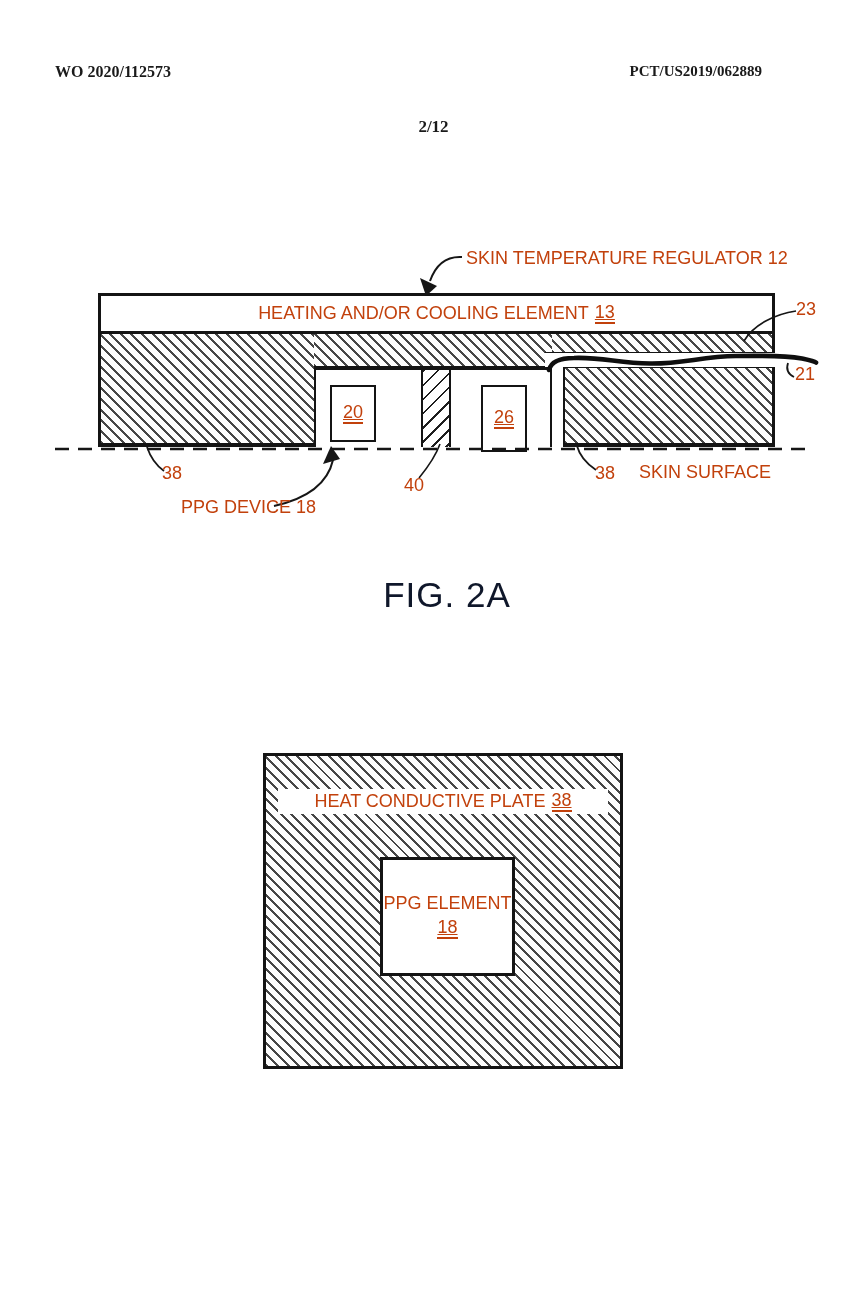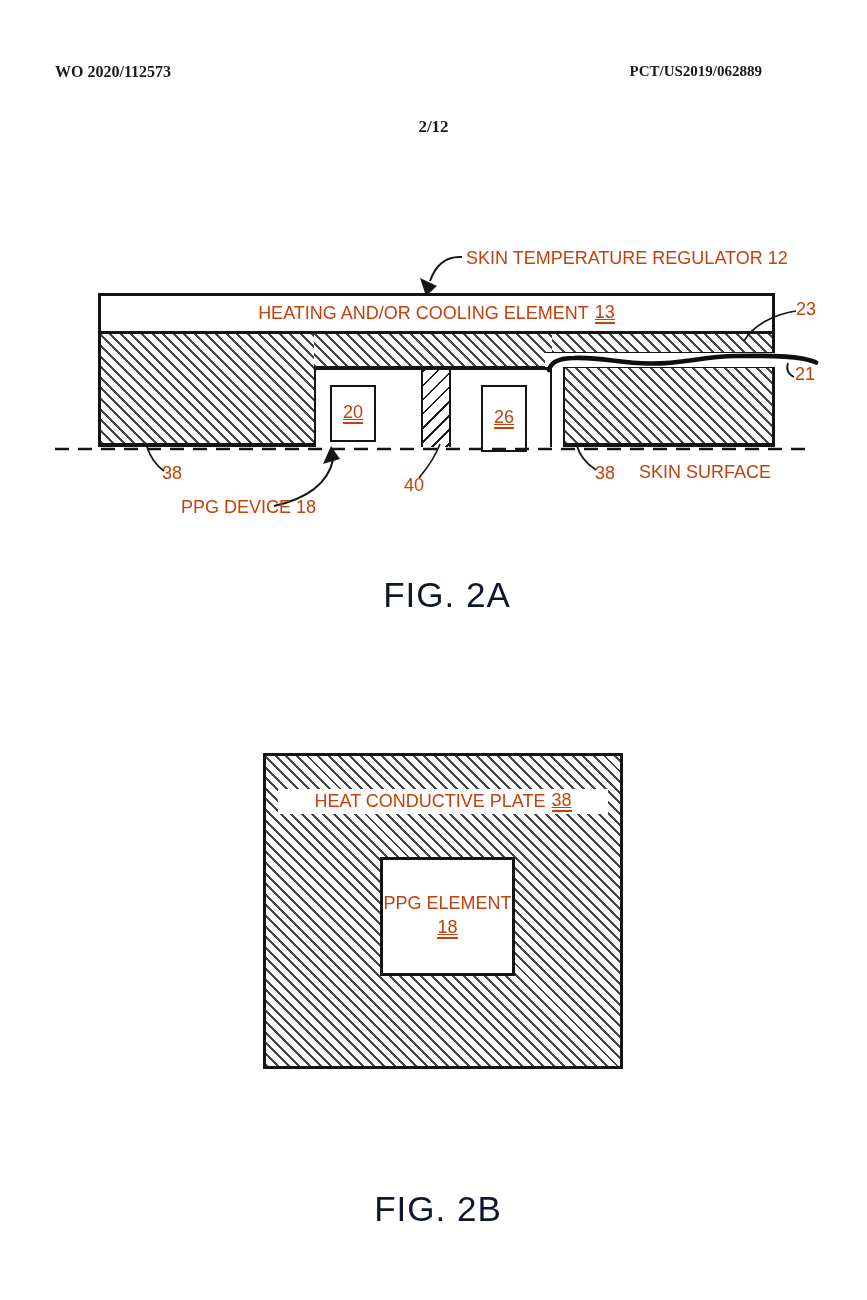--- a/index.html
+++ b/index.html
@@ -92,15 +92,14 @@
     <div class="abs" style="left:12px; top:33px; width:330px; height:25px; background:#ffffff; display:flex; align-items:center; justify-content:center;">
       <span class="lbl">HEAT CONDUCTIVE PLATE</span>
       <span class="lbl u refgap">38</span>
     </div>
     <div class="abs ink" style="left:114px; top:101px; width:135px; height:119px; border-width:3px; background:#ffffff; display:flex; flex-direction:column; align-items:center; justify-content:center; gap:4px;">
       <span class="lbl">PPG ELEMENT</span>
       <span class="lbl u">18</span>
     </div>
   </div>
 
-  <div class="abs caption" style="left:288px; top:1189px; width:300px;">FIG. 2B</div>
 
 </div>
 
 </body></html>

